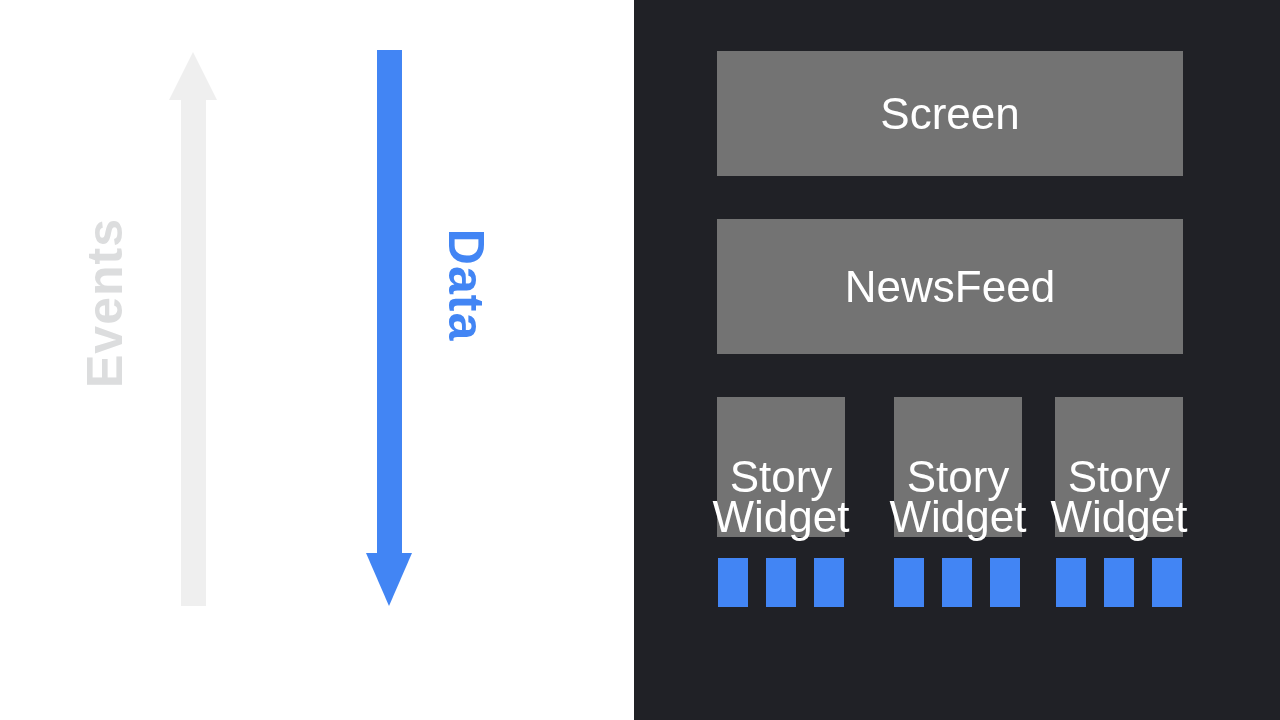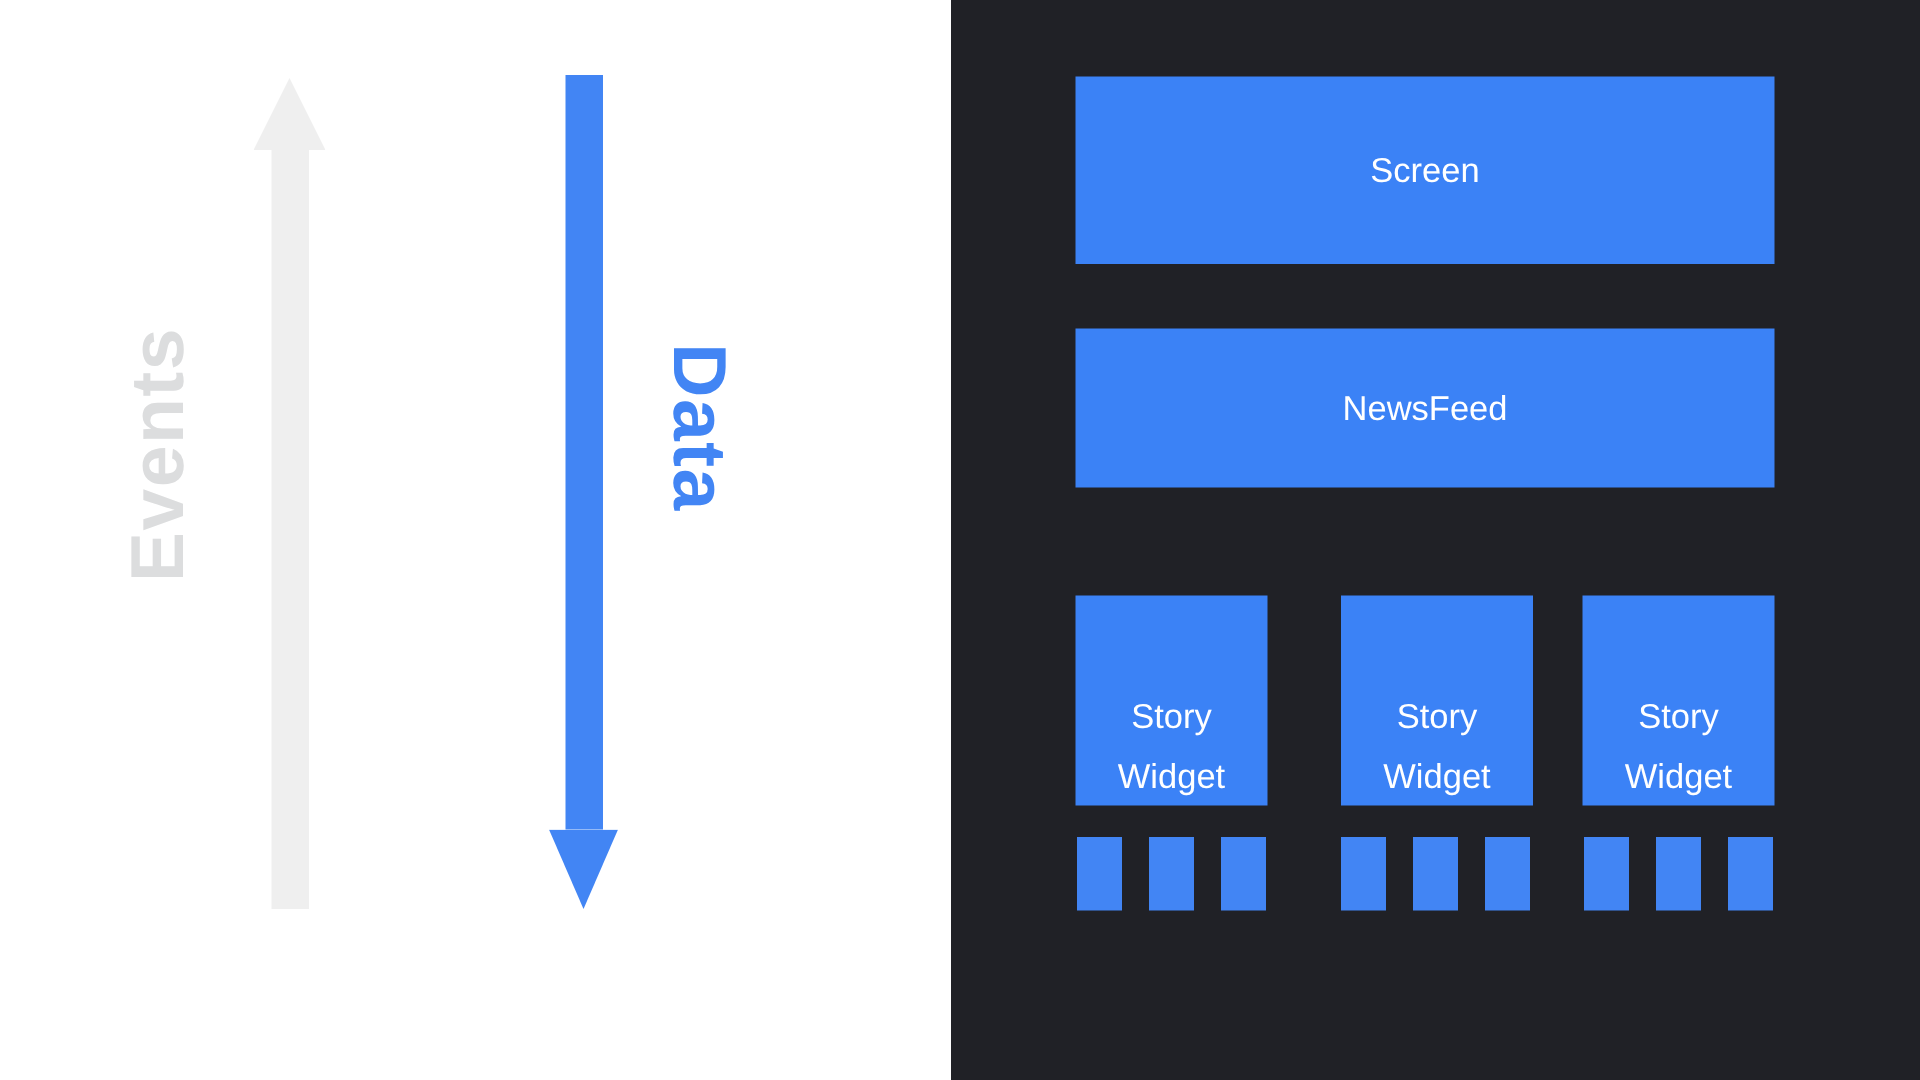--- a/index.html
+++ b/index.html
@@ -25,25 +25,25 @@
 
   .vlabel{position:absolute;white-space:nowrap;font-size:50px;font-weight:700;letter-spacing:1px;}
   .events-label{left:105px;top:303px;color:#DCDDDE;
     transform:translate(-50%,-50%) rotate(-90deg);}
   .data-label{left:466px;top:285px;color:#4285F4;
     transform:translate(-50%,-50%) rotate(90deg);}
 
   
   .panel{position:absolute;left:634px;top:0;width:646px;height:720px;background:#202126;}
 
-  .gbox{position:absolute;background:#3b82f6;color:#ffffff;
+  .gbox{position:absolute;background:#737373;color:#ffffff;
     display:flex;align-items:center;justify-content:center;text-align:center;
-    font-size:23px;font-weight:500;}
+    font-size:44px;font-weight:500;}
   .screen-box{left:83px;top:51px;width:466px;height:125px;}
-  .newsfeed-box{left:83px;top:219px;width:466px;height:106px;}
+  .newsfeed-box{left:83px;top:219px;width:466px;height:135px;}
   .story-box{top:397px;width:128px;height:140px;line-height:40px;padding:0 4px;box-sizing:border-box;align-items:flex-end;}
   .story-box.s1{left:83px;}
   .story-box.s2{left:260px;}
   .story-box.s3{left:421px;}
 
   .dot-row{position:absolute;top:558px;display:flex;gap:18px;}
   .dot-row.d1{left:84px;}
   .dot-row.d2{left:260px;}
   .dot-row.d3{left:422px;}
   .dot{width:30px;height:49px;background:#4285F4;}

